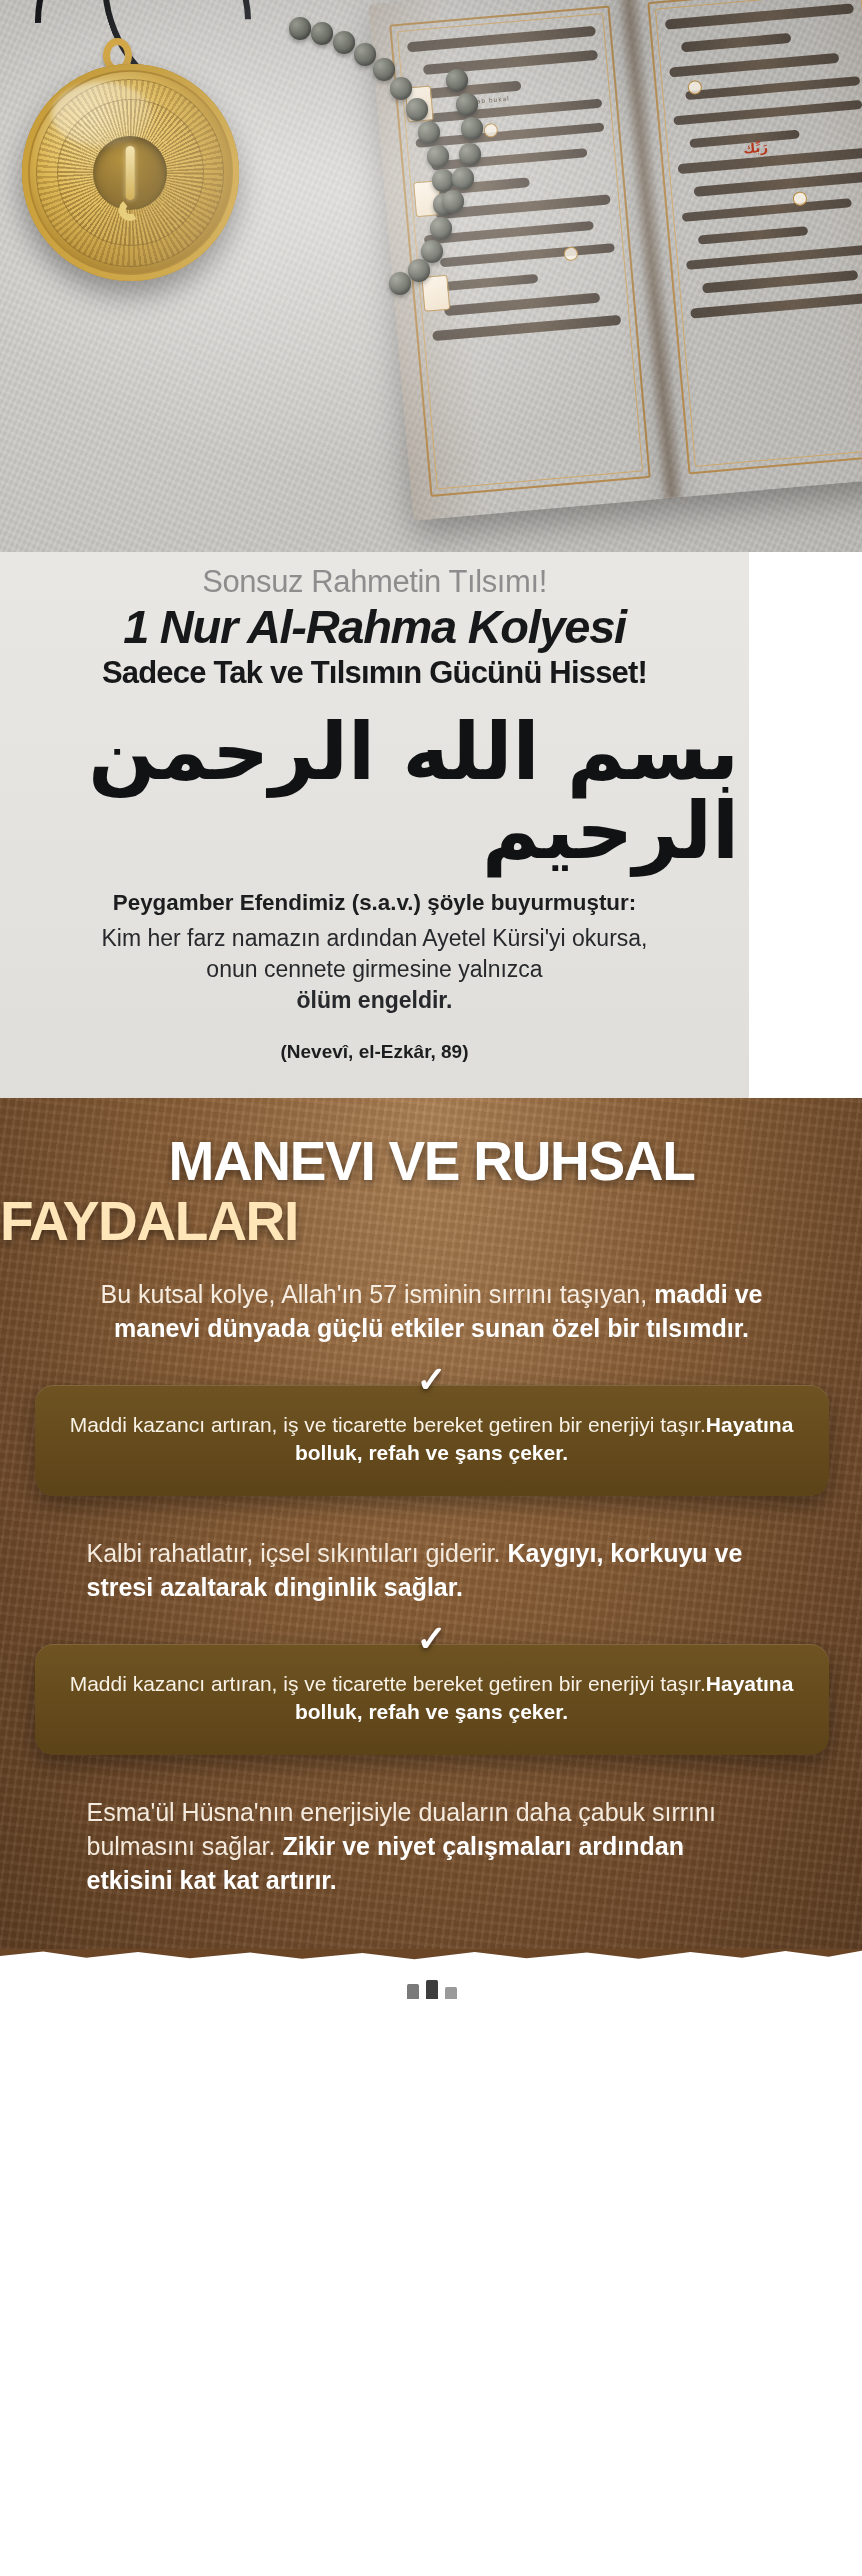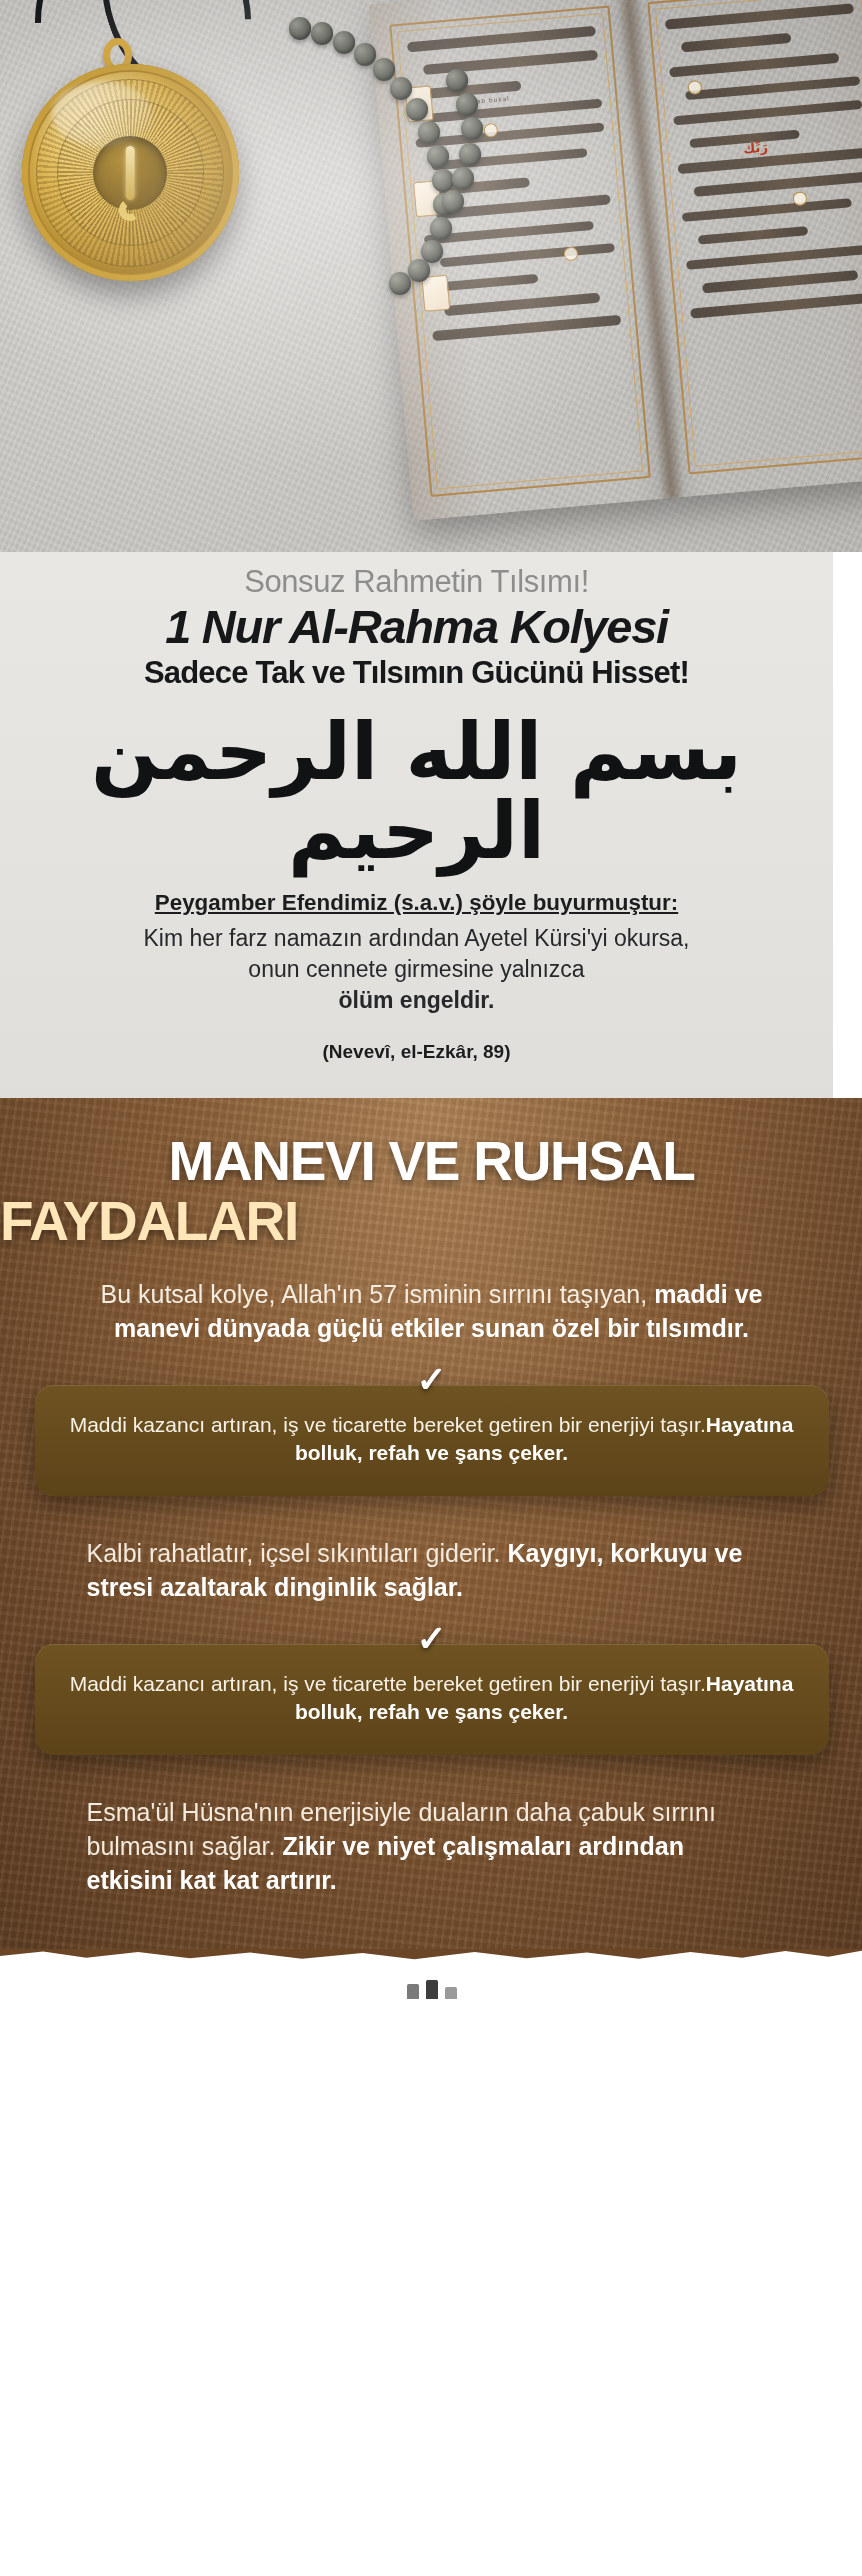--- a/index.html
+++ b/index.html
@@ -228,21 +228,21 @@
     left: 14%; top: 8%;
     width: 46%; height: 30%;
     border-radius: 50%;
     background: linear-gradient(145deg, rgba(255,255,255,0.55), rgba(255,255,255,0));
     filter: blur(2.6px);
   }
 
   
   .light-block {
     position: relative;
-    width: 833px;
+    width: 749px;
     padding: 12px 10px 35px;
     background: linear-gradient(180deg, #e9e7e4 0%, #e4e2df 60%, #e0deda 100%);
     text-align: center;
   }
   .kicker {
     font-size: 31px;
     color: #8d8d8d;
     font-weight: 400;
     letter-spacing: -0.4px;
     margin-bottom: 1.7px;
@@ -264,27 +264,27 @@
   }
   .basmala {
     margin: 22.4px auto 19px;
     font-family: "DejaVu Sans", sans-serif;
     font-size: 79px;
     line-height: 1.0;
     color: #111214;
     direction: rtl;
     font-weight: 700;
     letter-spacing: -1.7px;
+    text-align: right;
   }
   .hadith-lead {
     font-size: 22.4px;
     font-weight: 700;
     color: #1c1d1f;
     margin-top: 8.6px;
-    text-decoration: underline;
   }
   .hadith-body {
     font-size: 23px;
     color: #26282b;
     line-height: 1.34;
     margin-top: 7px;
   }
   .hadith-body b { font-weight: 700; }
   .hadith-source {
     font-size: 19px;

